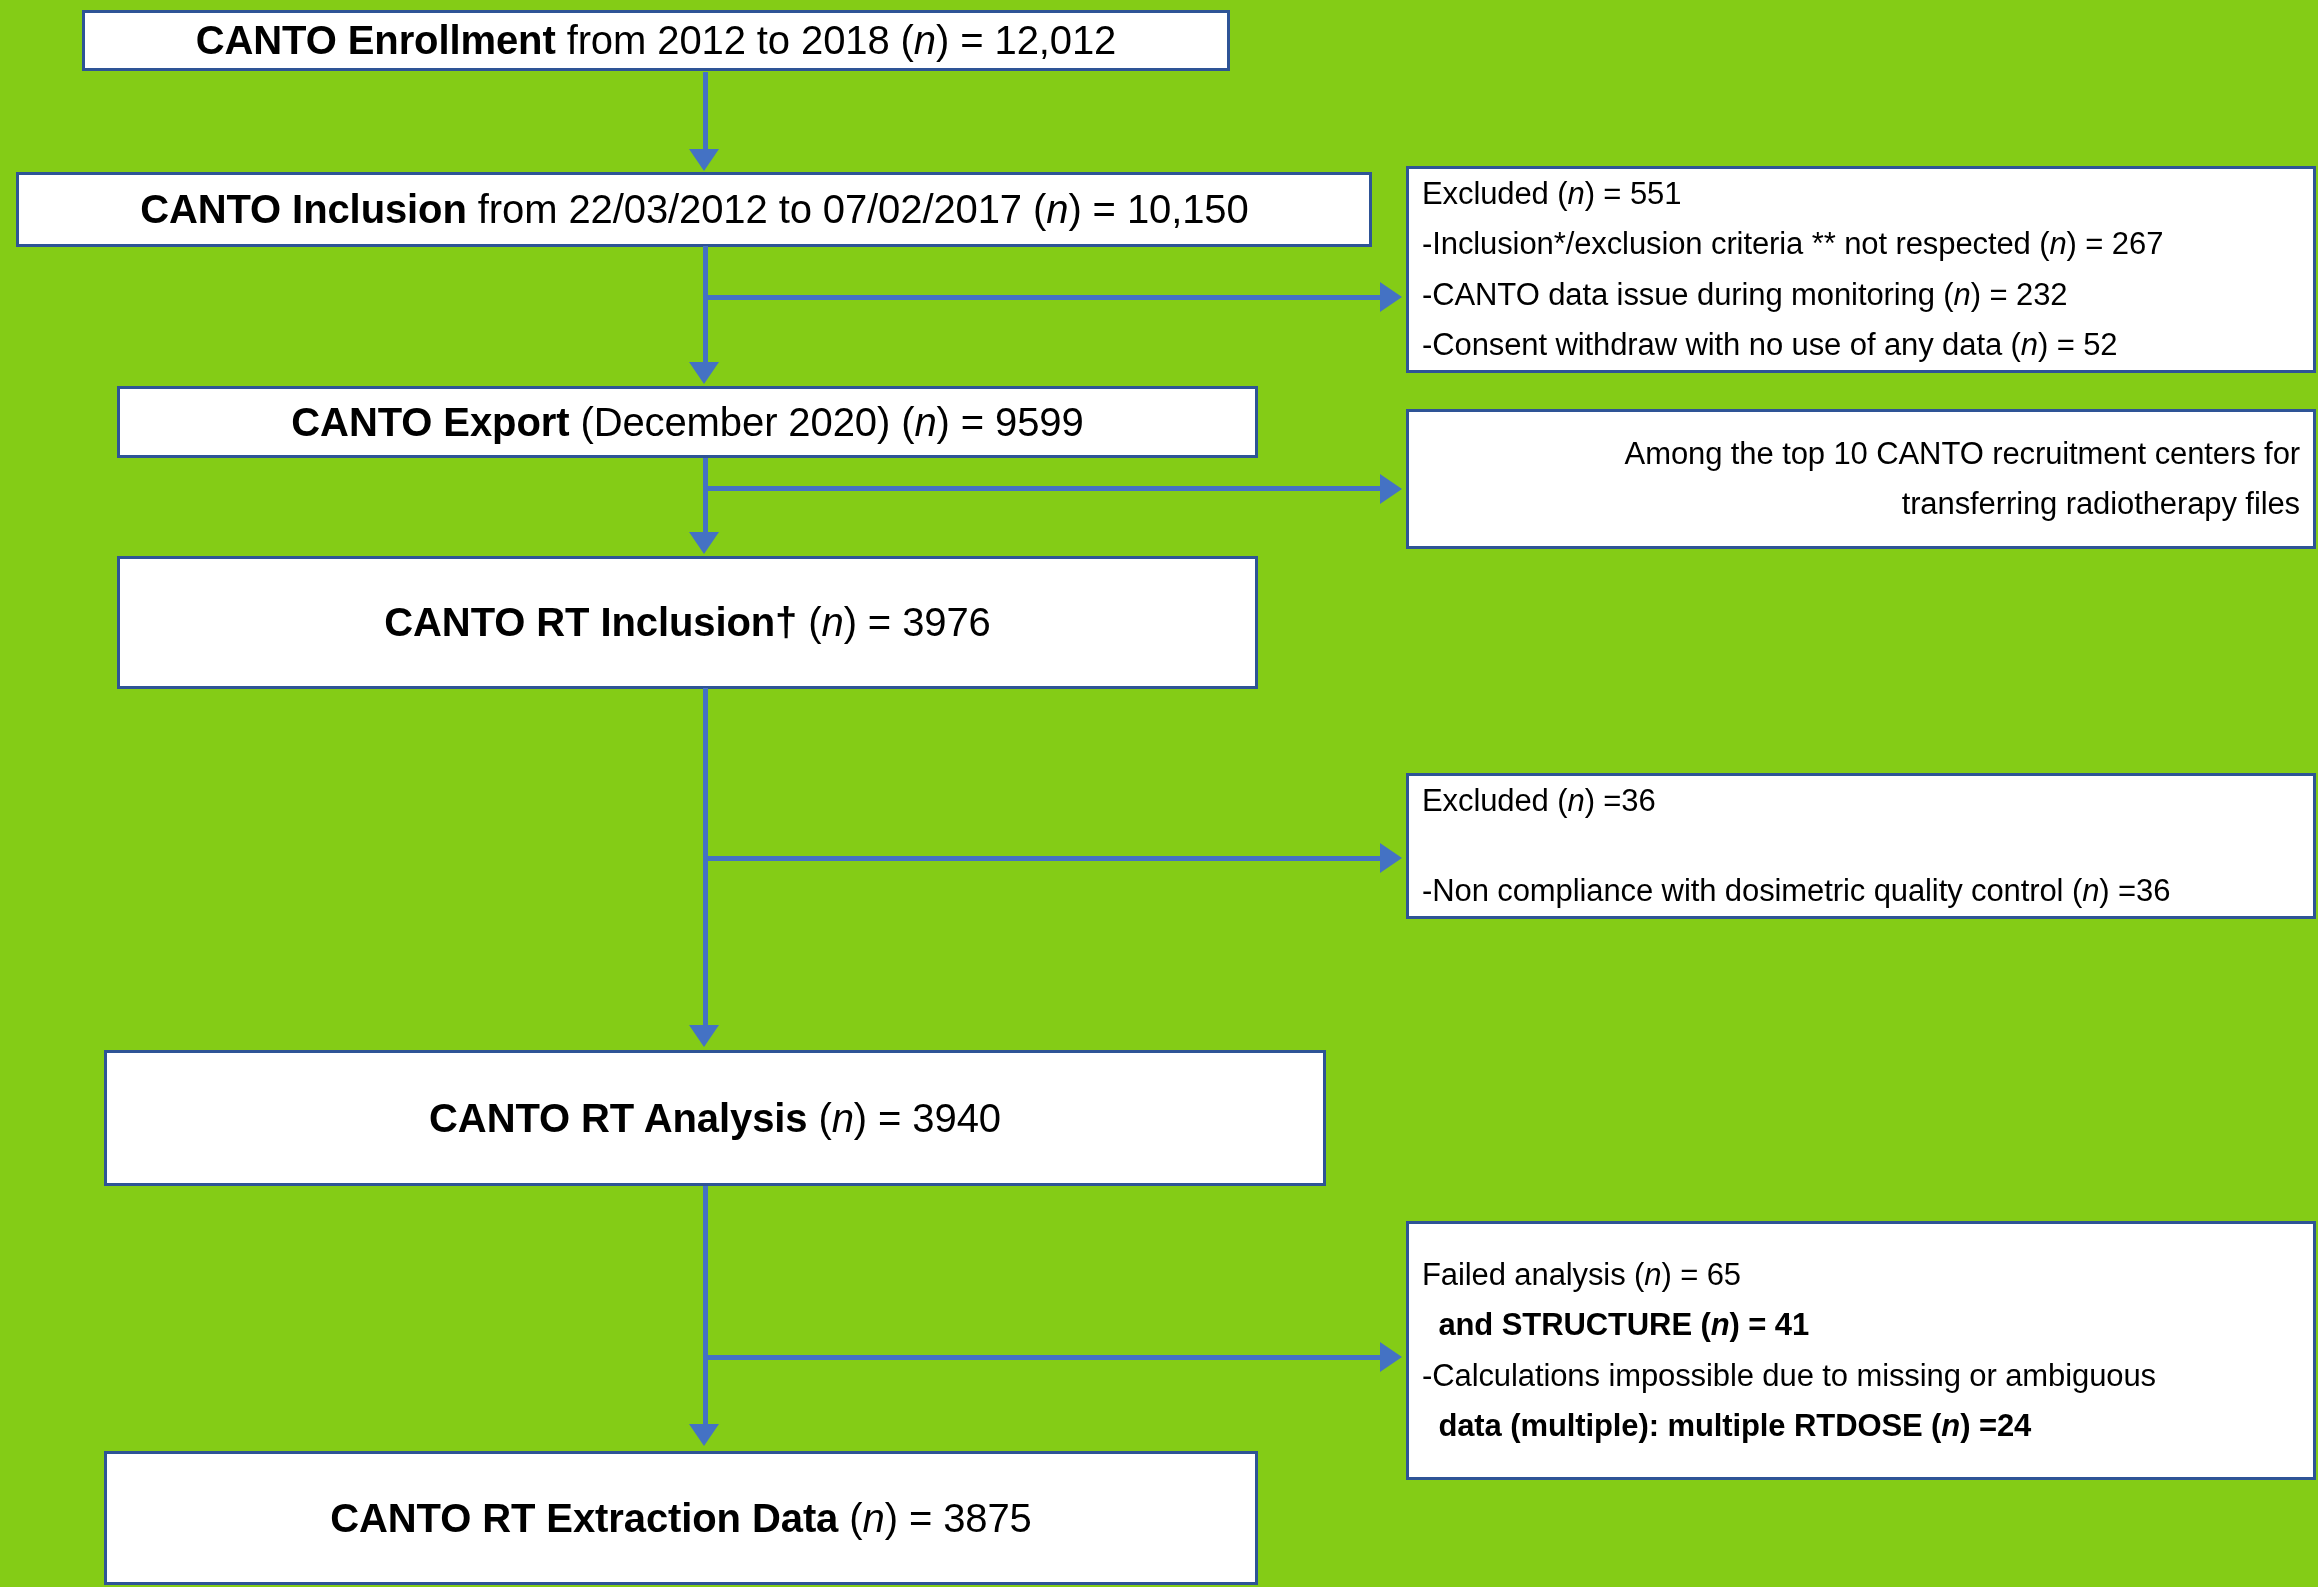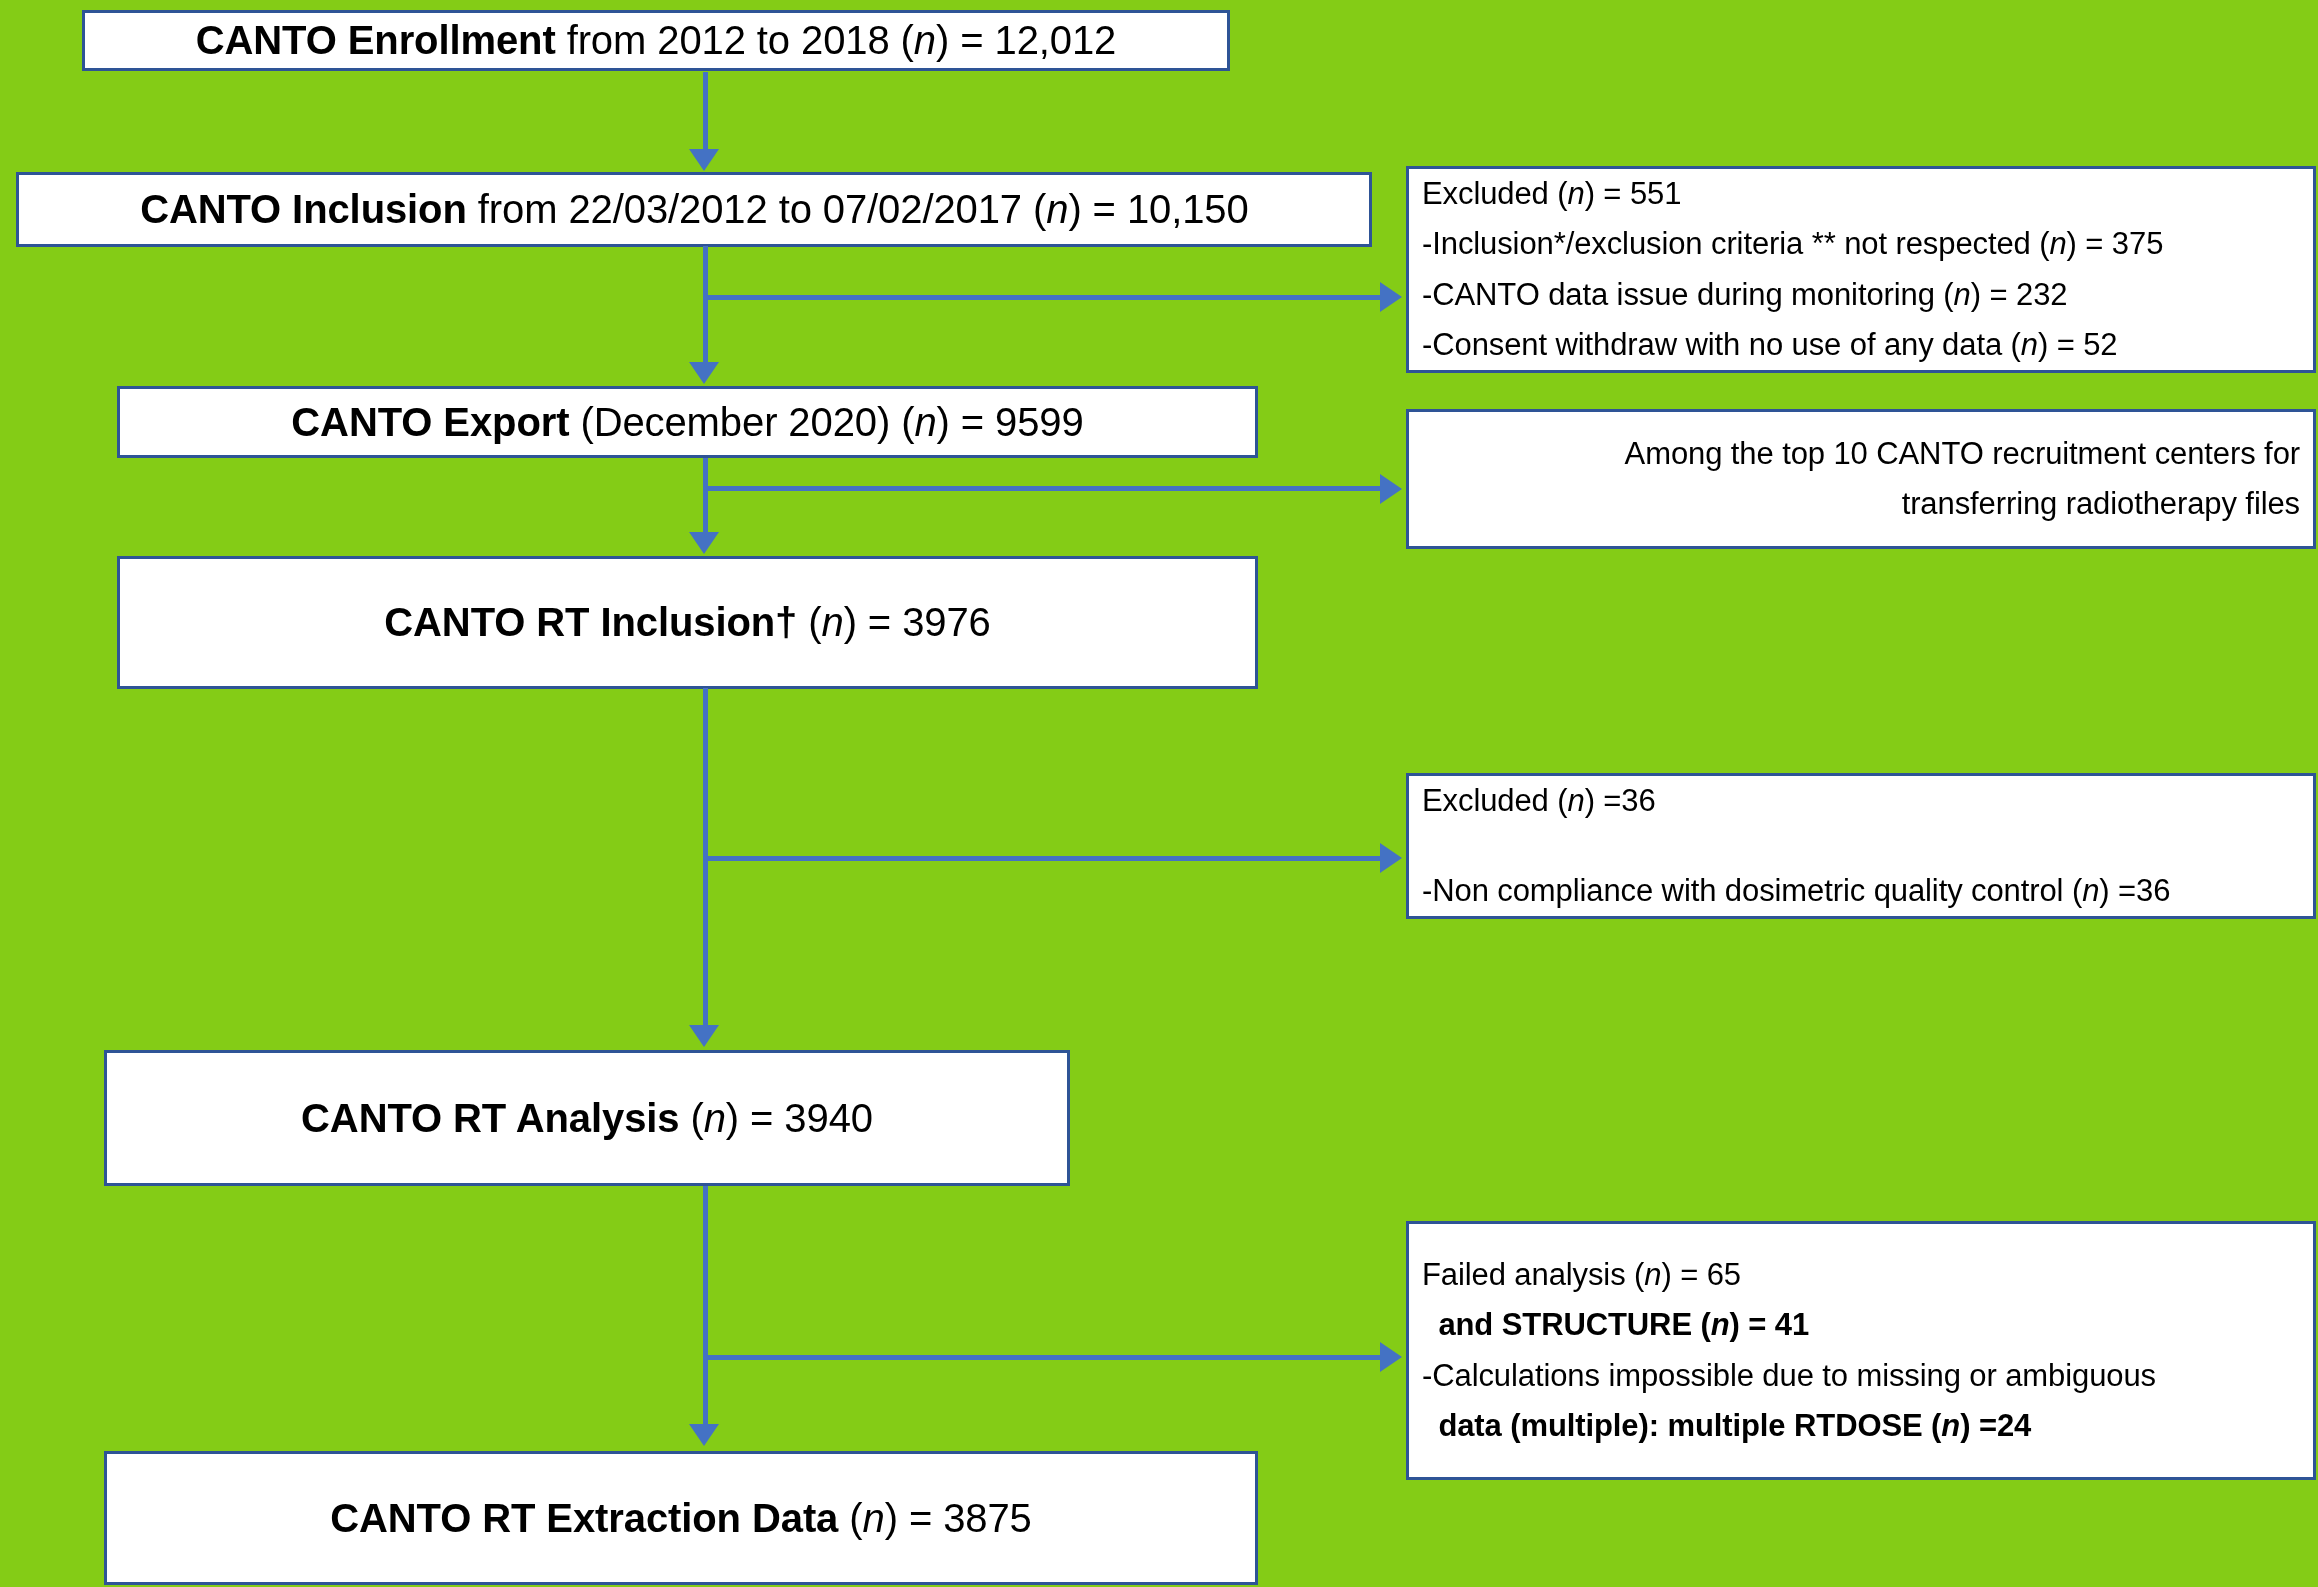--- a/index.html
+++ b/index.html
@@ -106,38 +106,38 @@
       <b>CANTO Export</b><span> (December 2020) (</span><i>n</i><span>) = 9599</span>
     </span>
   </div>
 
   <div class="node" style="left:117px; top:556px; width:1141px; height:133px;">
     <span class="node-text">
       <b>CANTO RT Inclusion†</b><span> (</span><i>n</i><span>) = 3976</span>
     </span>
   </div>
 
-  <div class="node" style="left:104px; top:1050px; width:966px; height:136px;">
+  <div class="node" style="left:104px; top:1050px; width:1222px; height:136px;">
     <span class="node-text">
       <b>CANTO RT Analysis</b><span> (</span><i>n</i><span>) = 3940</span>
     </span>
   </div>
 
   <div class="node" style="left:104px; top:1451px; width:1154px; height:134px;">
     <span class="node-text">
       <b>CANTO RT Extraction Data</b><span> (</span><i>n</i><span>) = 3875</span>
     </span>
   </div>
 
   <div class="panel" style="left:1406px; top:166px; width:910px; height:207px;">
     <div class="pline">
       <span>Excluded (</span><i>n</i><span>) = 551</span>
     </div>
     <div class="pline">
-      <span>-Inclusion*/exclusion criteria ** not respected (</span><i>n</i><span>) = 375</span>
+      <span>-Inclusion*/exclusion criteria ** not respected (</span><i>n</i><span>) = 267</span>
     </div>
     <div class="pline">
       <span>-CANTO data issue during monitoring (</span><i>n</i><span>) = 232</span>
     </div>
     <div class="pline">
       <span>-Consent withdraw with no use of any data (</span><i>n</i><span>) = 52</span>
     </div>
   </div>
 
   <div class="panel" style="left:1406px; top:409px; width:910px; height:140px;align-items:flex-end;">

